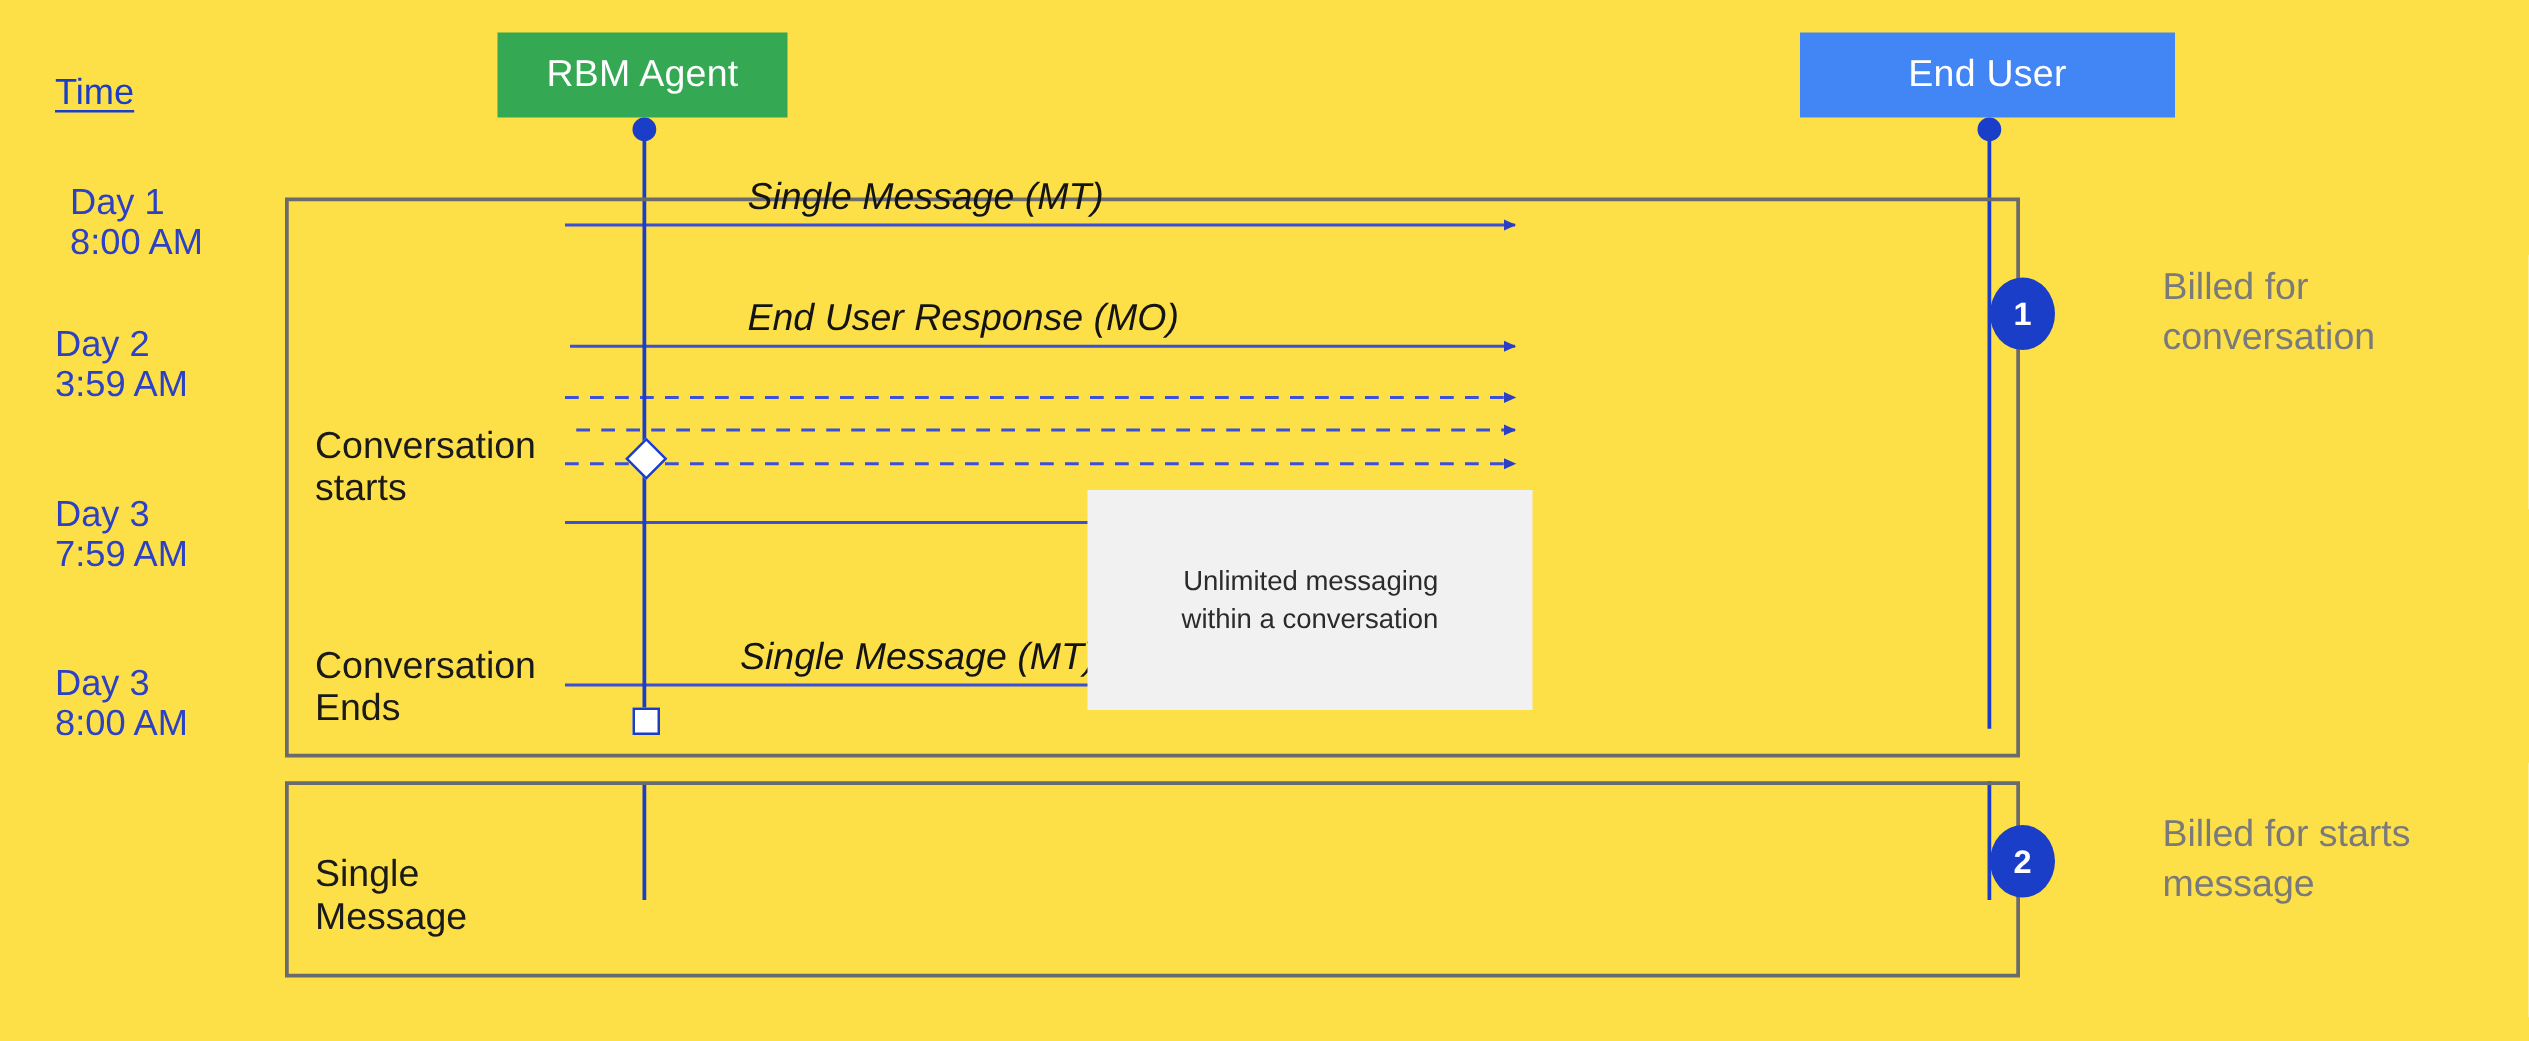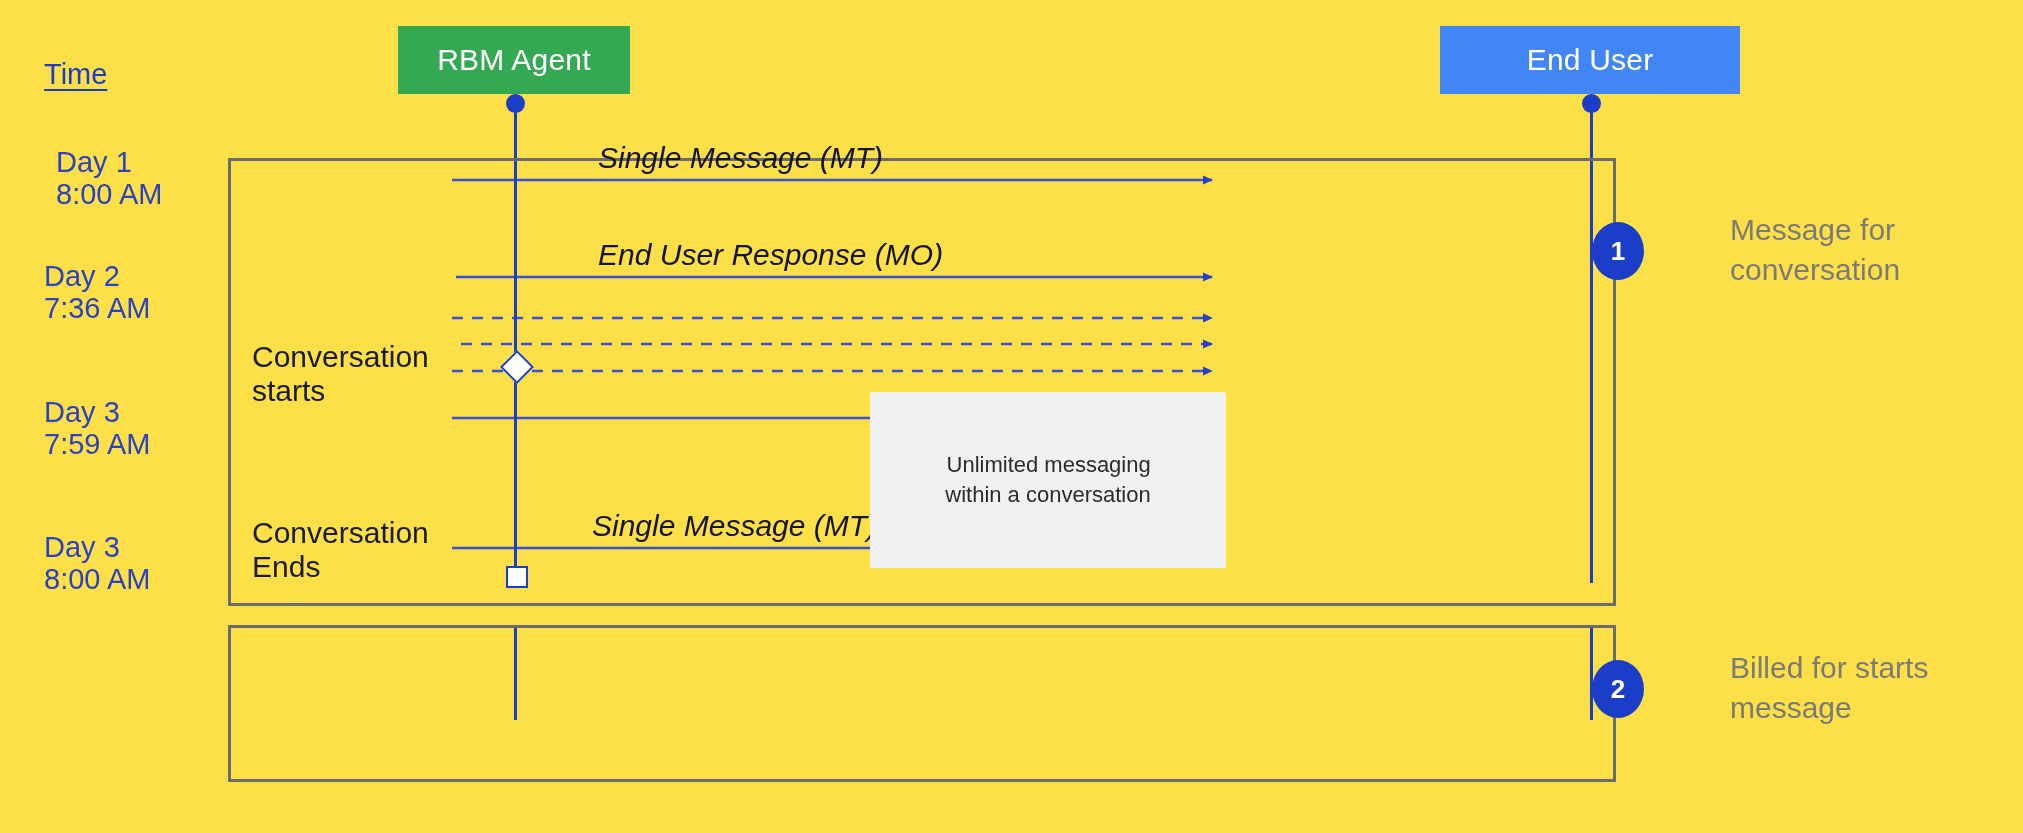--- a/index.html
+++ b/index.html
@@ -160,21 +160,21 @@
     <line x1="452" y1="418" x2="1212" y2="418" stroke="#3b4fd8" stroke-width="2.5" marker-end="url(#arrowRight)"></line>
 
     <line x1="452" y1="548" x2="1212" y2="548" stroke="#3b4fd8" stroke-width="2.5" marker-end="url(#arrowRight)"></line>
   </svg>
 
   <div class="abs time-header" style="left:44px; top:58px;">Time</div>
 
   <div class="abs time-label" style="left:56px; top:146px;">Day 1
 8:00 AM</div>
   <div class="abs time-label" style="left:44px; top:260px;">Day 2
-7:36 AM</div>
+3:59 AM</div>
   <div class="abs time-label" style="left:44px; top:396px;">Day 3
 7:59 AM</div>
   <div class="abs time-label" style="left:44px; top:531px;">Day 3
 8:00 AM</div>
 
   <div class="abs actor-box actor-agent" style="left:398px; top:26px; width:232px; height:68px;">
     <span>RBM Agent</span>
   </div>
   <div class="abs actor-box actor-user" style="left:1440px; top:26px; width:300px; height:68px;">
     <span>End User</span>
@@ -191,34 +191,36 @@
   <div class="abs diamond-marker" style="left:505px; top:355px;"></div>
   <div class="abs square-marker" style="left:506px; top:566px;"></div>
 
   <div class="abs panel" style="left:228px; top:158px; width:1388px; height:448px;"></div>
   <div class="abs panel" style="left:228px; top:625px; width:1388px; height:157px;"></div>
 
   <div class="abs stage-label" style="left:252px; top:340px;">Conversation
 starts</div>
   <div class="abs stage-label" style="left:252px; top:516px;">Conversation
 Ends</div>
+  <div class="abs stage-label" style="left:252px; top:683px;">Single
+Message</div>
 
   <div class="abs msg-label" style="left:598px; top:175px; transform:translateY(-100%);">Single Message (MT)</div>
   <div class="abs msg-label" style="left:598px; top:272px; transform:translateY(-100%);">End User Response (MO)</div>
   <div class="abs msg-label" style="left:592px; top:543px; transform:translateY(-100%);">Single Message (MT)</div>
 
   <div class="abs note-box" style="left:870px; top:392px; width:356px; height:176px;">
     <span class="note-text">Unlimited messaging
 within a conversation</span>
   </div>
 
   <div class="abs badge" style="left:1592px; top:222px;">
     <span>1</span>
   </div>
-  <div class="abs billing-caption" style="left:1730px; top:210px;">Message for
+  <div class="abs billing-caption" style="left:1730px; top:210px;">Billed for
 conversation</div>
 
   <div class="abs badge" style="left:1592px; top:660px;">
     <span>2</span>
   </div>
   <div class="abs billing-caption" style="left:1730px; top:648px;">Billed for starts
 message</div>
 
 </div>
 

